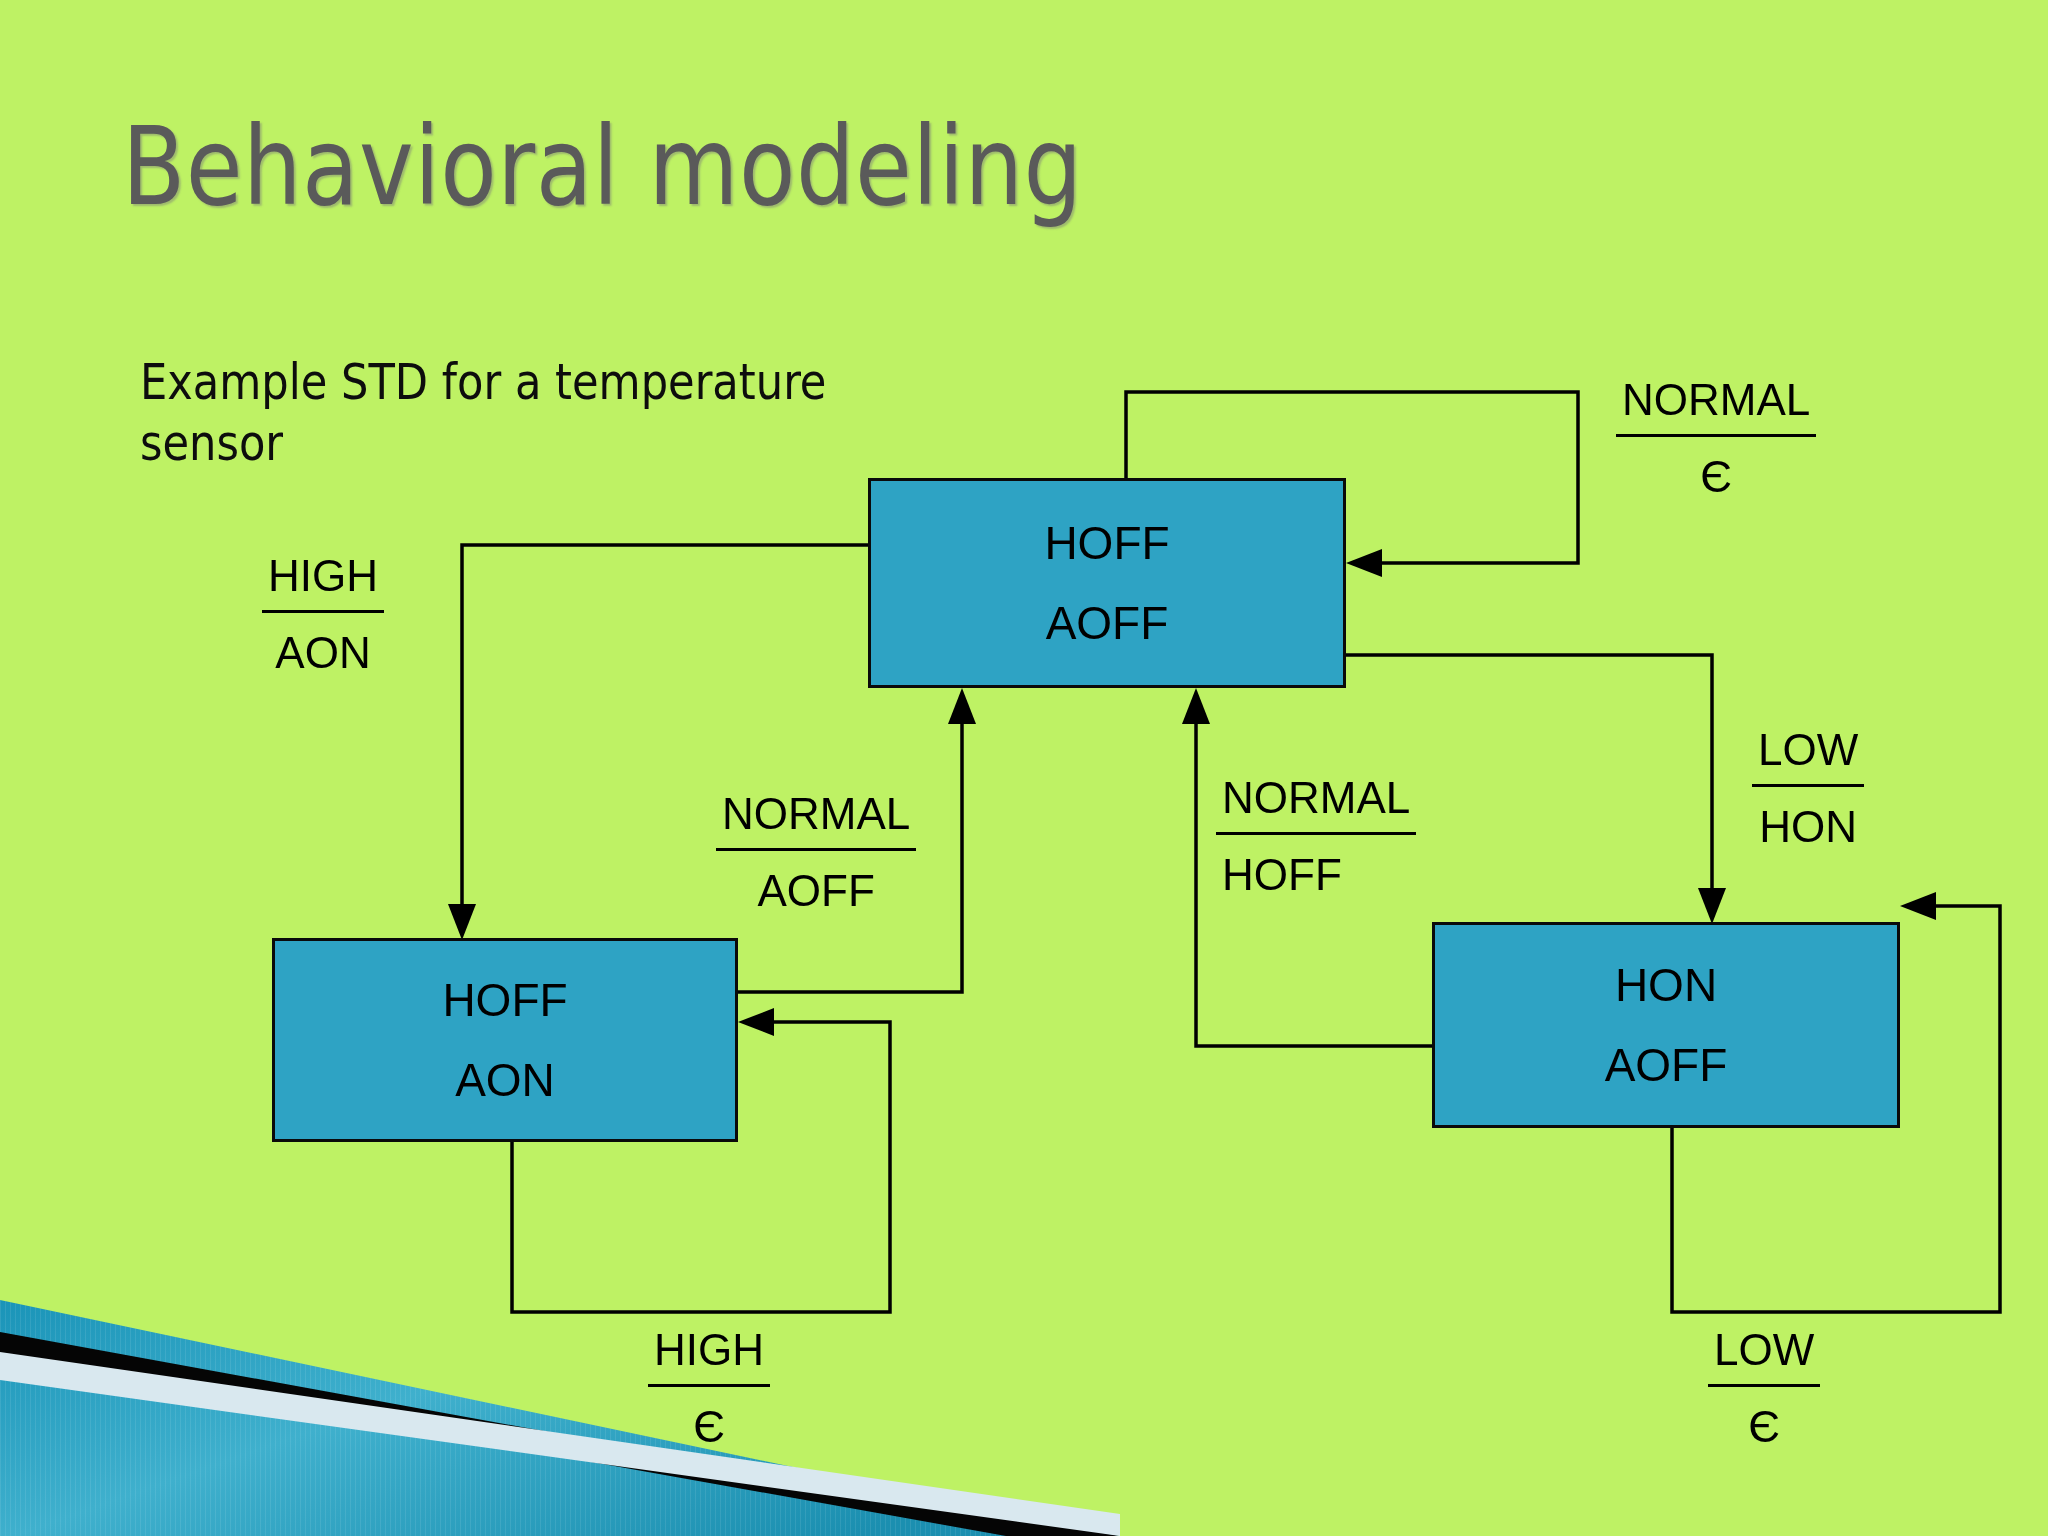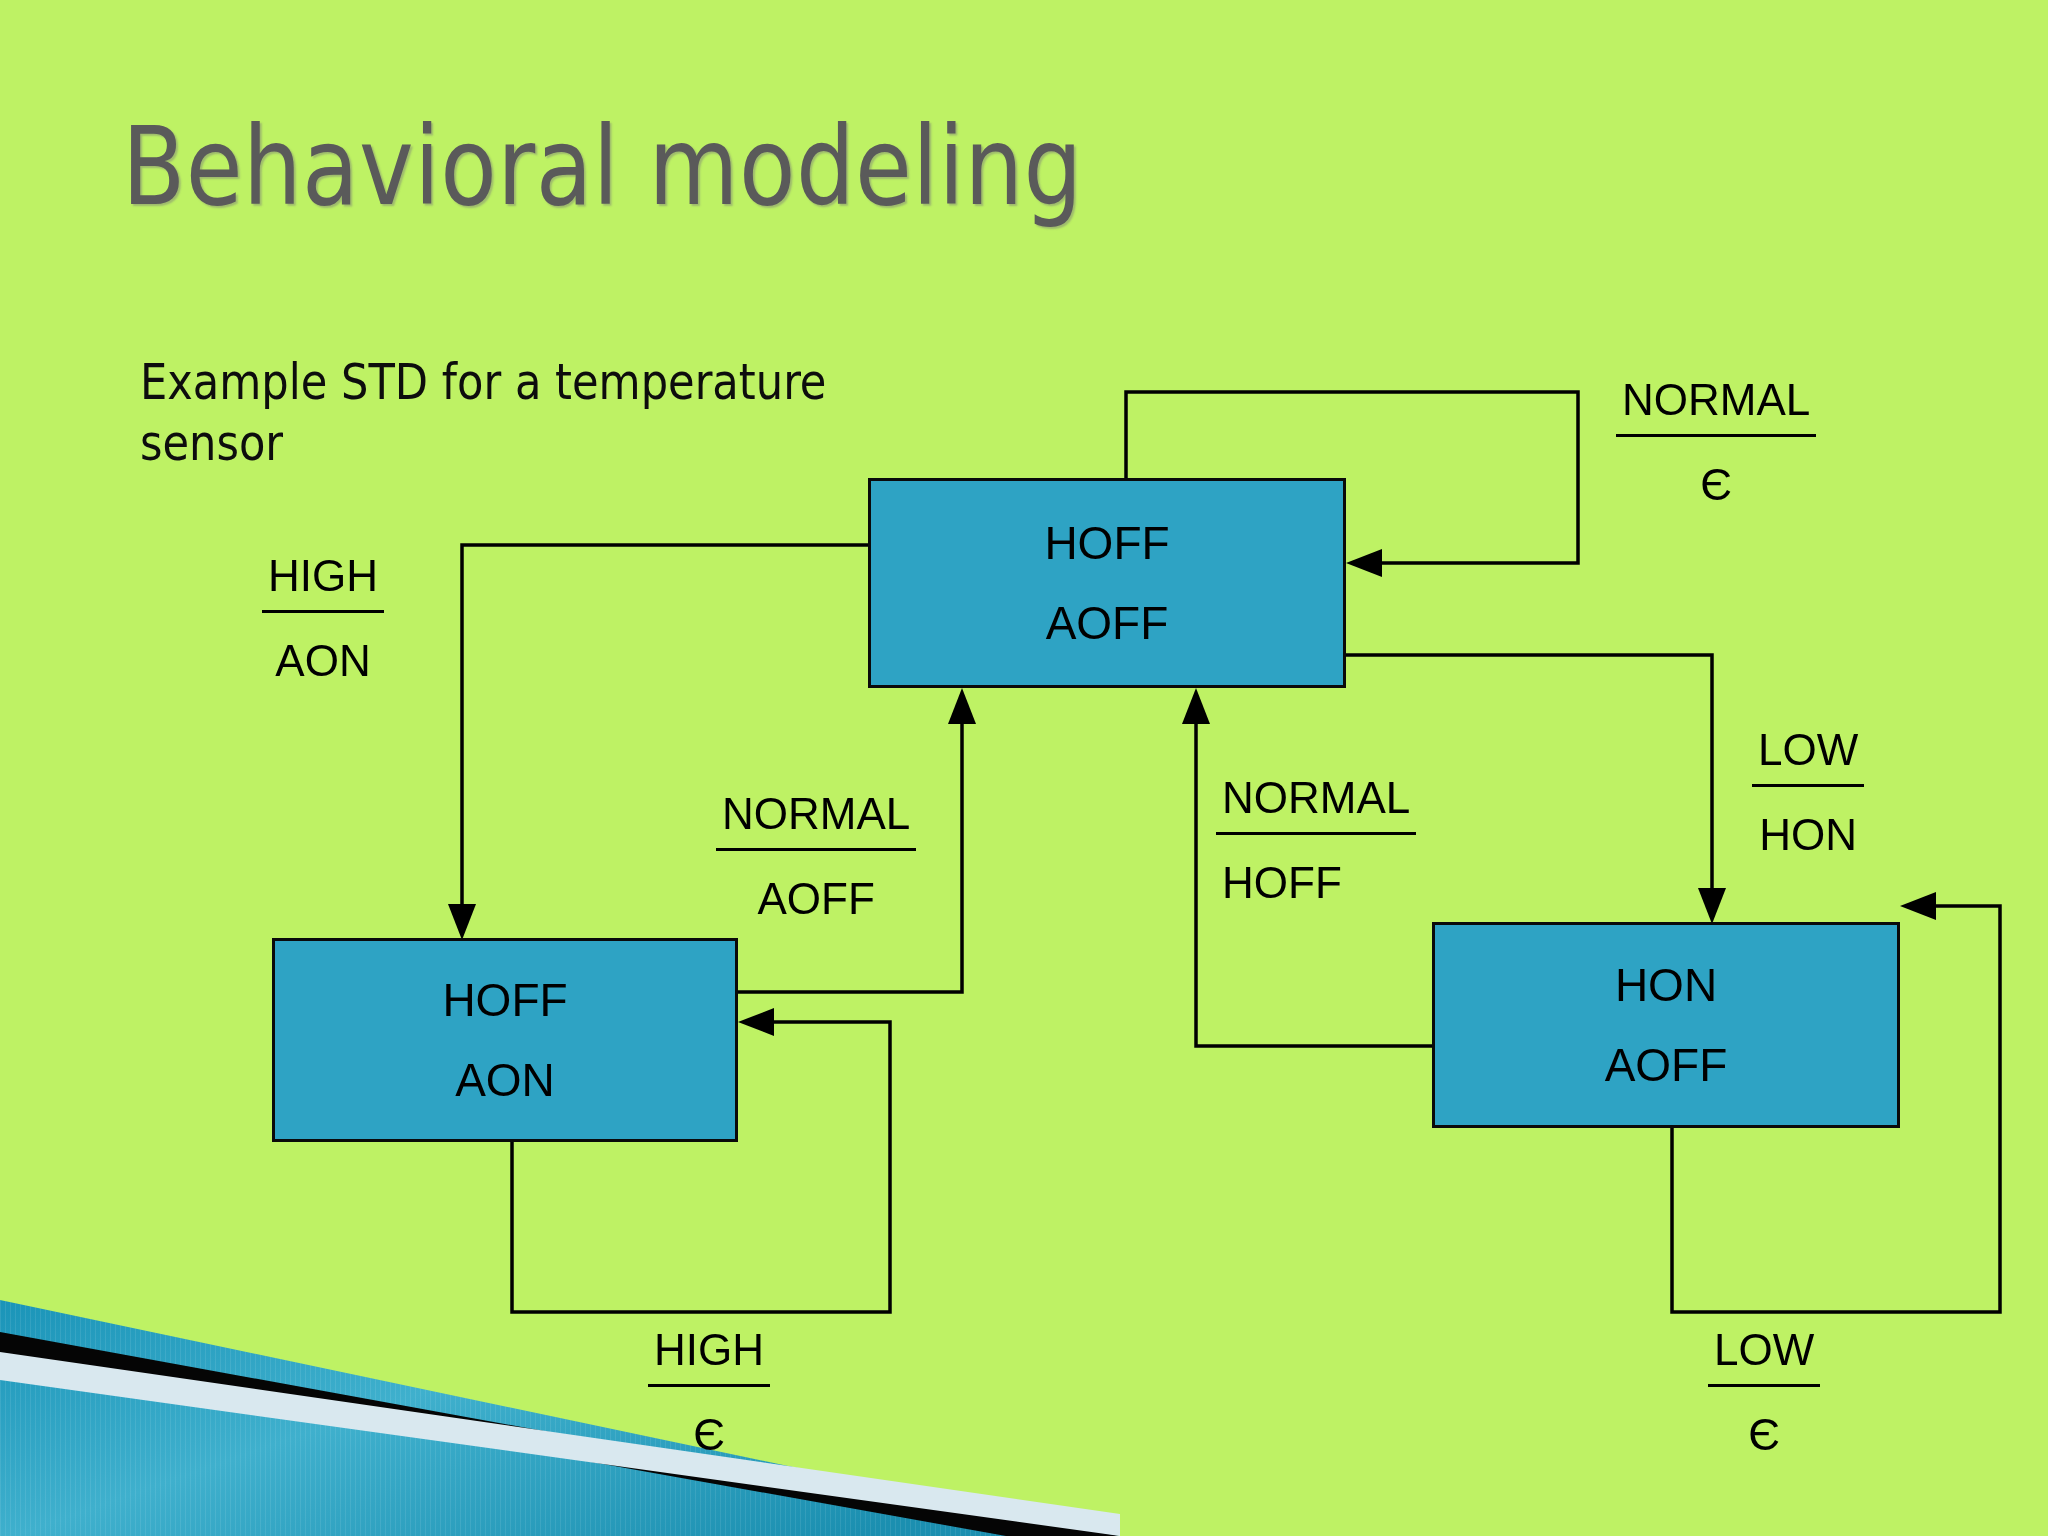--- a/index.html
+++ b/index.html
@@ -78,21 +78,21 @@
     white-space: nowrap;
   }
   .edge-label .num,
   .edge-label .den {
     display: block;
     padding: 2px 6px;
   }
   .edge-label .num {
     border-bottom: 3px solid #000000;
     padding-bottom: 12px;
-    margin-bottom: 24px;
+    margin-bottom: 16px;
   }
   .edge-label.center .num,
   .edge-label.center .den { text-align: center; }
   .edge-label.left .num,
   .edge-label.left .den { text-align: left; }
 
   #lbl-normal-eps   { left: 1616px; top: 376px;  }
   #lbl-high-aon     { left: 262px;  top: 552px;  }
   #lbl-normal-aoff  { left: 716px;  top: 790px;  }
   #lbl-normal-hoff  { left: 1216px; top: 774px;  }

